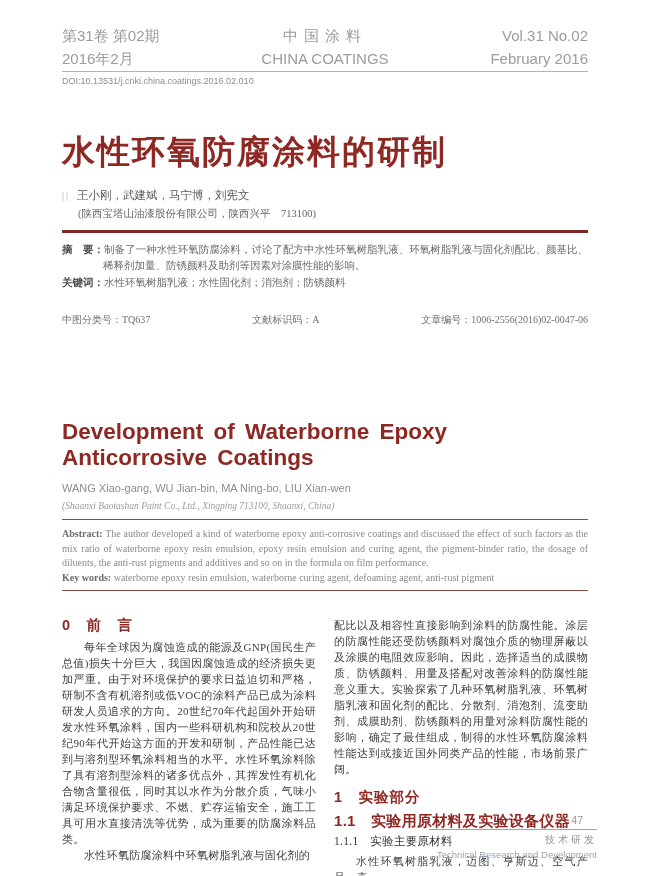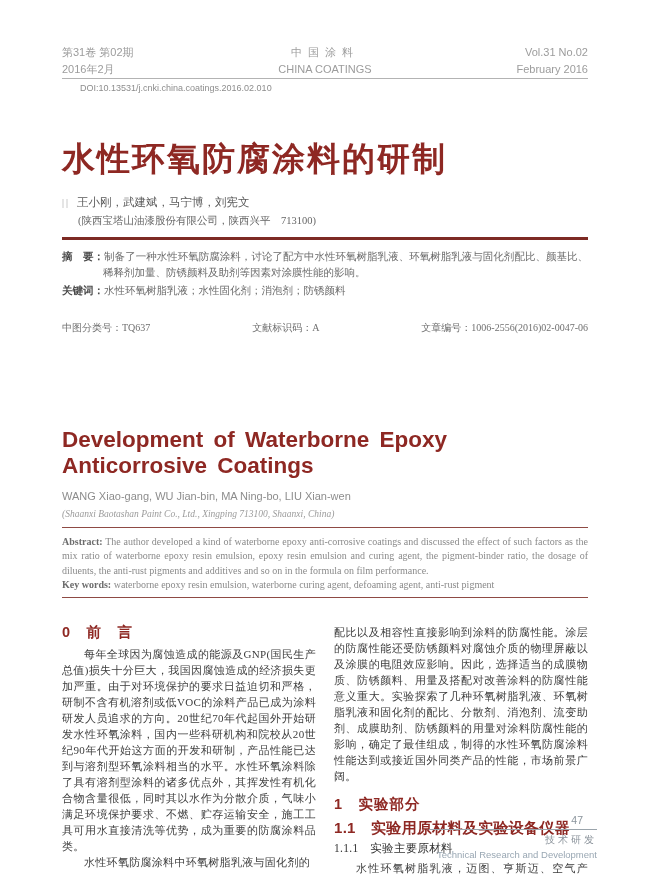--- a/index.html
+++ b/index.html
@@ -8,26 +8,26 @@
     width:645px; height:876px; position:relative; overflow:hidden;
     font-family:"Liberation Serif", serif; color:#3f3f3f;
   }
   .page { padding:24px 57px 0 62px; }
 
   
   .jheader {
     display:flex; justify-content:space-between; align-items:flex-end;
     border-bottom:1px solid #b3b3b3; 
     font-family:"Liberation Sans", sans-serif;
-    font-size:11px; color:#9c9c9c; line-height:1.55;margin-top:20px;
+    font-size:15px; color:#9c9c9c; line-height:1.55;
   }
   .jheader .c { text-align:center; }
   .jheader .r { text-align:right; }
   .journal-name-cn { letter-spacing:6px; }
-  .doi { margin-top:4px; font-size:9px; color:#8d8d8d; font-family:"Liberation Sans", sans-serif;margin-left:18px; }
+  .doi { margin-top:4px; font-size:9px; color:#8d8d8d; font-family:"Liberation Sans", sans-serif; }
 
   
   .title-cn {
     margin-top:44px;
     font-family:"Liberation Sans", sans-serif;
     font-size:33px; font-weight:bold; color:#8e2823; letter-spacing:2px;
   }
   .authors-cn { margin-top:13px; font-size:11.5px; color:#5a5a5a; }
   .author-mark { color:#a0a0a0; font-size:10px; margin-right:7px; letter-spacing:2px; }
   .affil-cn { margin-top:4px; margin-left:16px; font-size:10.5px; color:#666; }

